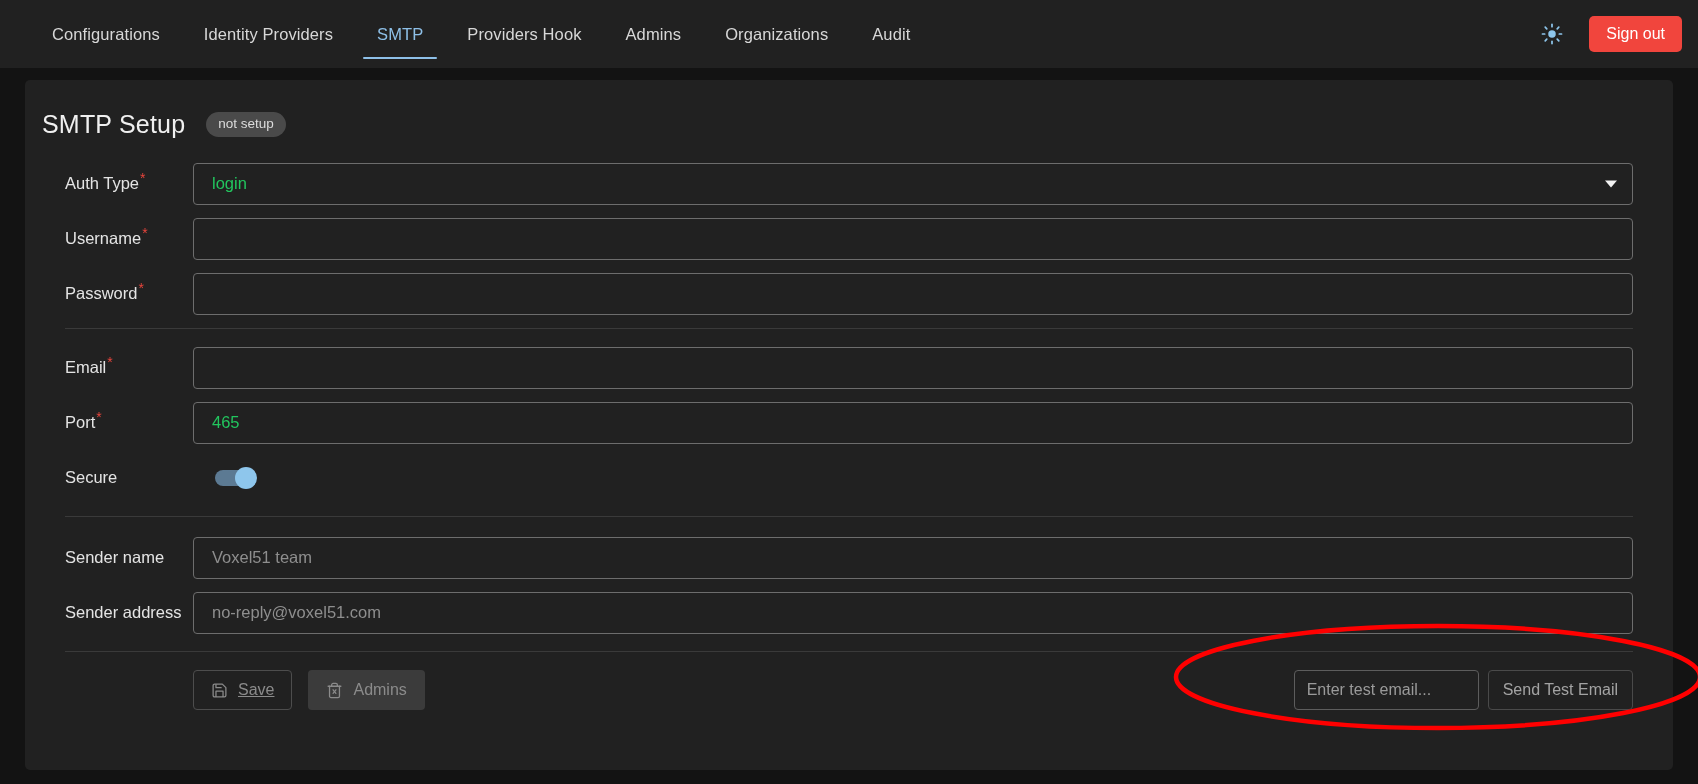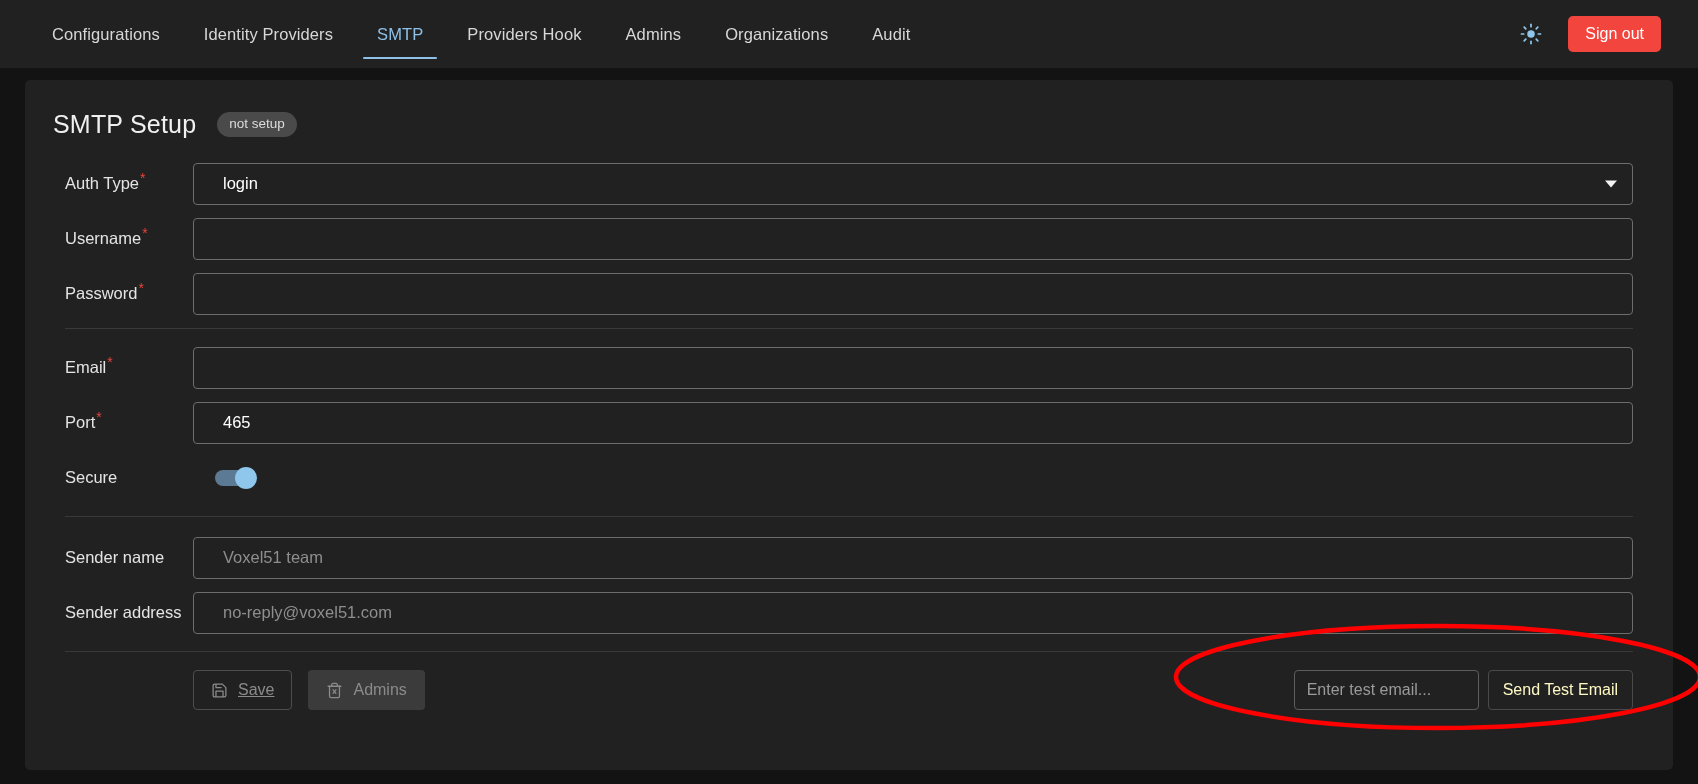--- a/index.html
+++ b/index.html
@@ -50,21 +50,21 @@
     position: absolute;
     left: 8px; right: 8px;
     bottom: 9px;
     height: 2.5px;
     background: #8ec0e8;
     border-radius: 2px;
   }
 
   .topbar-right {
     position: absolute;
-    right: 37px;
+    right: 16px;
     top: 0;
     height: 68px;
     display: flex;
     align-items: center;
     gap: 22px;
   }
   .theme-toggle {
     width: 30px; height: 30px;
     display: flex; align-items: center; justify-content: center;
     cursor: pointer;
@@ -90,21 +90,21 @@
     height: 690px;
     background: #212121;
     border-radius: 5px;
     overflow: hidden;
   }
 
   .card-header {
     display: flex;
     align-items: center;
     gap: 21px;
-    padding: 30px 0 0 28px;
+    padding: 30px 0 0 17px;
   }
   .card-title {
     font-size: 25px;
     color: #f0f0f0;
     font-weight: 400;
     letter-spacing: .2px;
   }
   .badge {
     background: #4a4a4a;
     color: #dcdcdc;
@@ -145,24 +145,24 @@
   .field {
     flex: 1;
     position: relative;
   }
   .input {
     width: 100%;
     height: 42px;
     background: transparent;
     border: 1px solid #6d6d6d;
     border-radius: 4px;
-    color: #ffffff;
+    color: #22c55e;
     font-size: 16.5px;
     font-family: "Liberation Sans", sans-serif;
-    padding: 0 29px;
+    padding: 0 18px;
     outline: none;
   }
   .input::placeholder { color: #8e8e8e; }
 
   .select-wrap { position: relative; }
   .select-arrow {
     position: absolute;
     right: 16px;
     top: 50%;
     transform: translateY(-50%);
@@ -253,21 +253,21 @@
     padding: 0 12px;
     outline: none;
   }
   .test-input::placeholder { color: #9a9a9a; }
   .send-btn {
     height: 40px;
     padding: 0 14px;
     background: transparent;
     border: 1px solid #4a4a4a;
     border-radius: 4px;
-    color: #fef9c3;
+    color: #a3a3a3;
     font-size: 16px;
     font-family: "Liberation Sans", sans-serif;
     cursor: default;
   }
 
   
   .annotation {
     position: absolute;
     left: 1168px;
     top: 622px;

